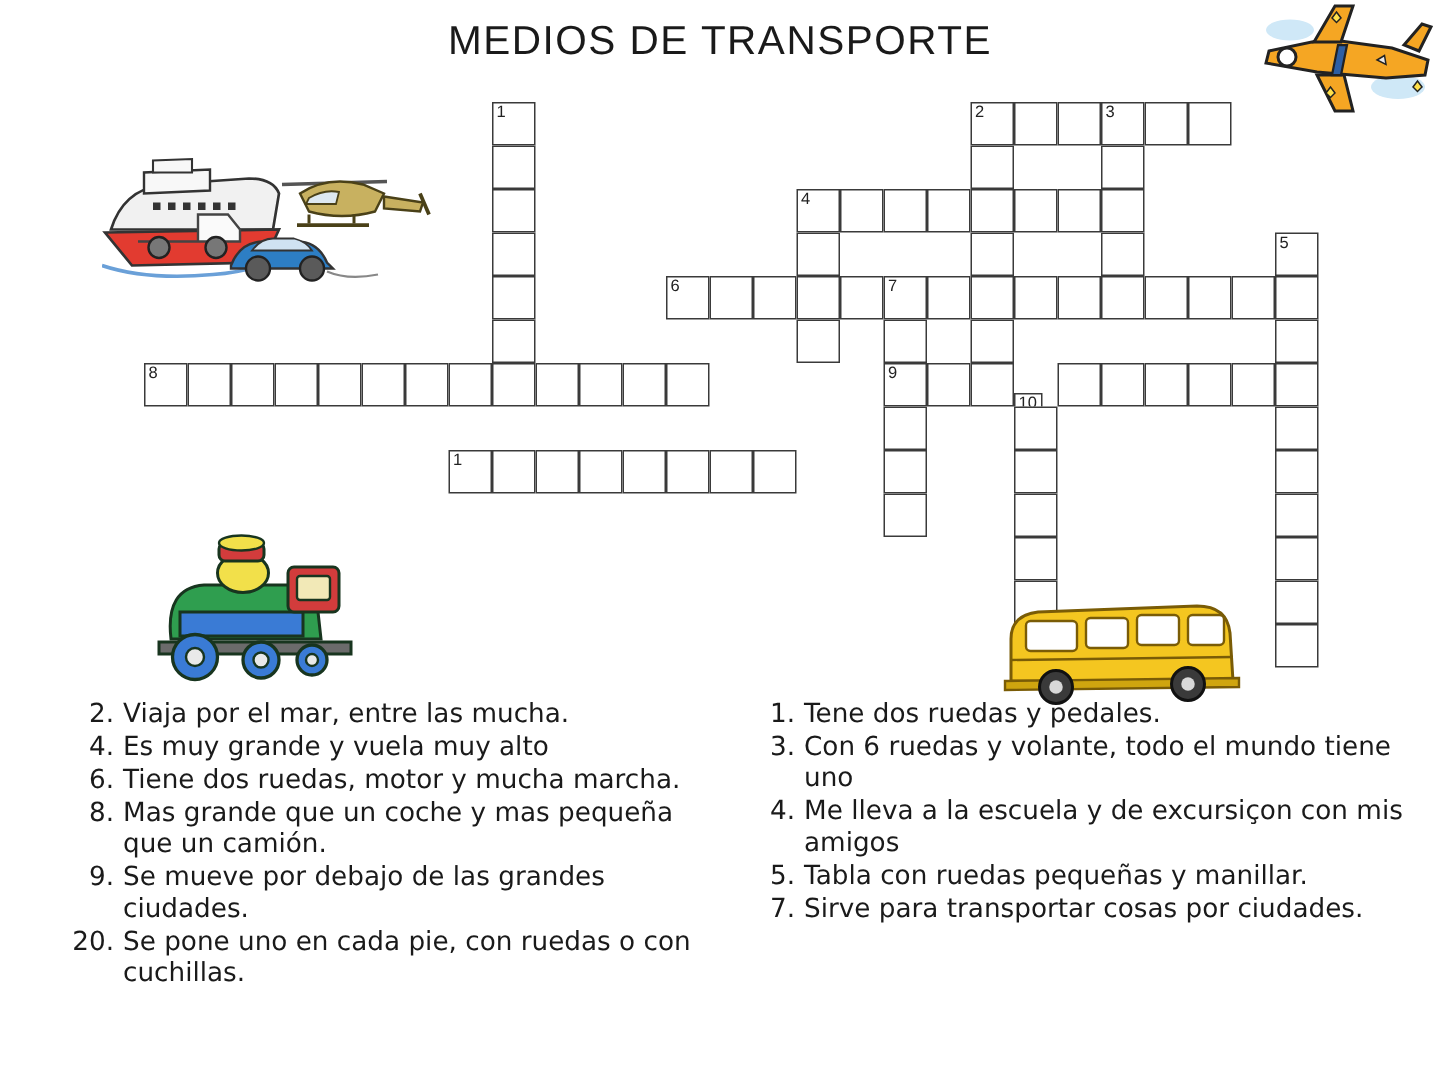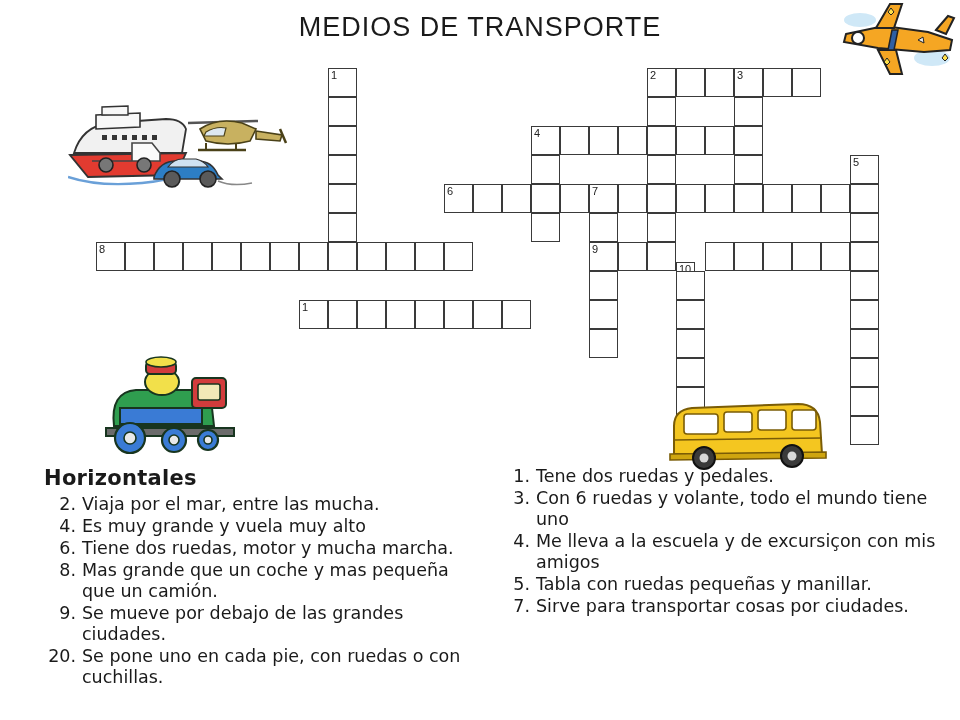--- a/index.html
+++ b/index.html
@@ -306,21 +306,20 @@
     <rect x="126" y="16" width="24" height="20" rx="3" fill="#ffffff" stroke="#7a5c06" stroke-width="1.6"></rect>
     <path d="M8 46 l148 -2" stroke="#7a5c06" stroke-width="1.6"></path>
     <path d="M4 60 l156 -2 l0 6 l-156 2 z" fill="#cfa50f" stroke="#7a5c06" stroke-width="1.6"></path>
     <circle cx="38" cy="64" r="11" fill="#3a3a3a" stroke="#111" stroke-width="2"></circle>
     <circle cx="38" cy="64" r="4.5" fill="#d8d8d8"></circle>
     <circle cx="126" cy="62" r="11" fill="#3a3a3a" stroke="#111" stroke-width="2"></circle>
     <circle cx="126" cy="62" r="4.5" fill="#d8d8d8"></circle>
   </svg>
 
   <div class="clues left">
-    <h2>Horizontales</h2>
     <ul class="clue-list" id="across-list">
         <li>
           <span class="clue-num">2.</span>
           <span class="clue-text">Viaja por el mar, entre las mucha.</span>
         </li>
         <li>
           <span class="clue-num">4.</span>
           <span class="clue-text">Es muy grande y vuela muy alto</span>
         </li>
         <li>

